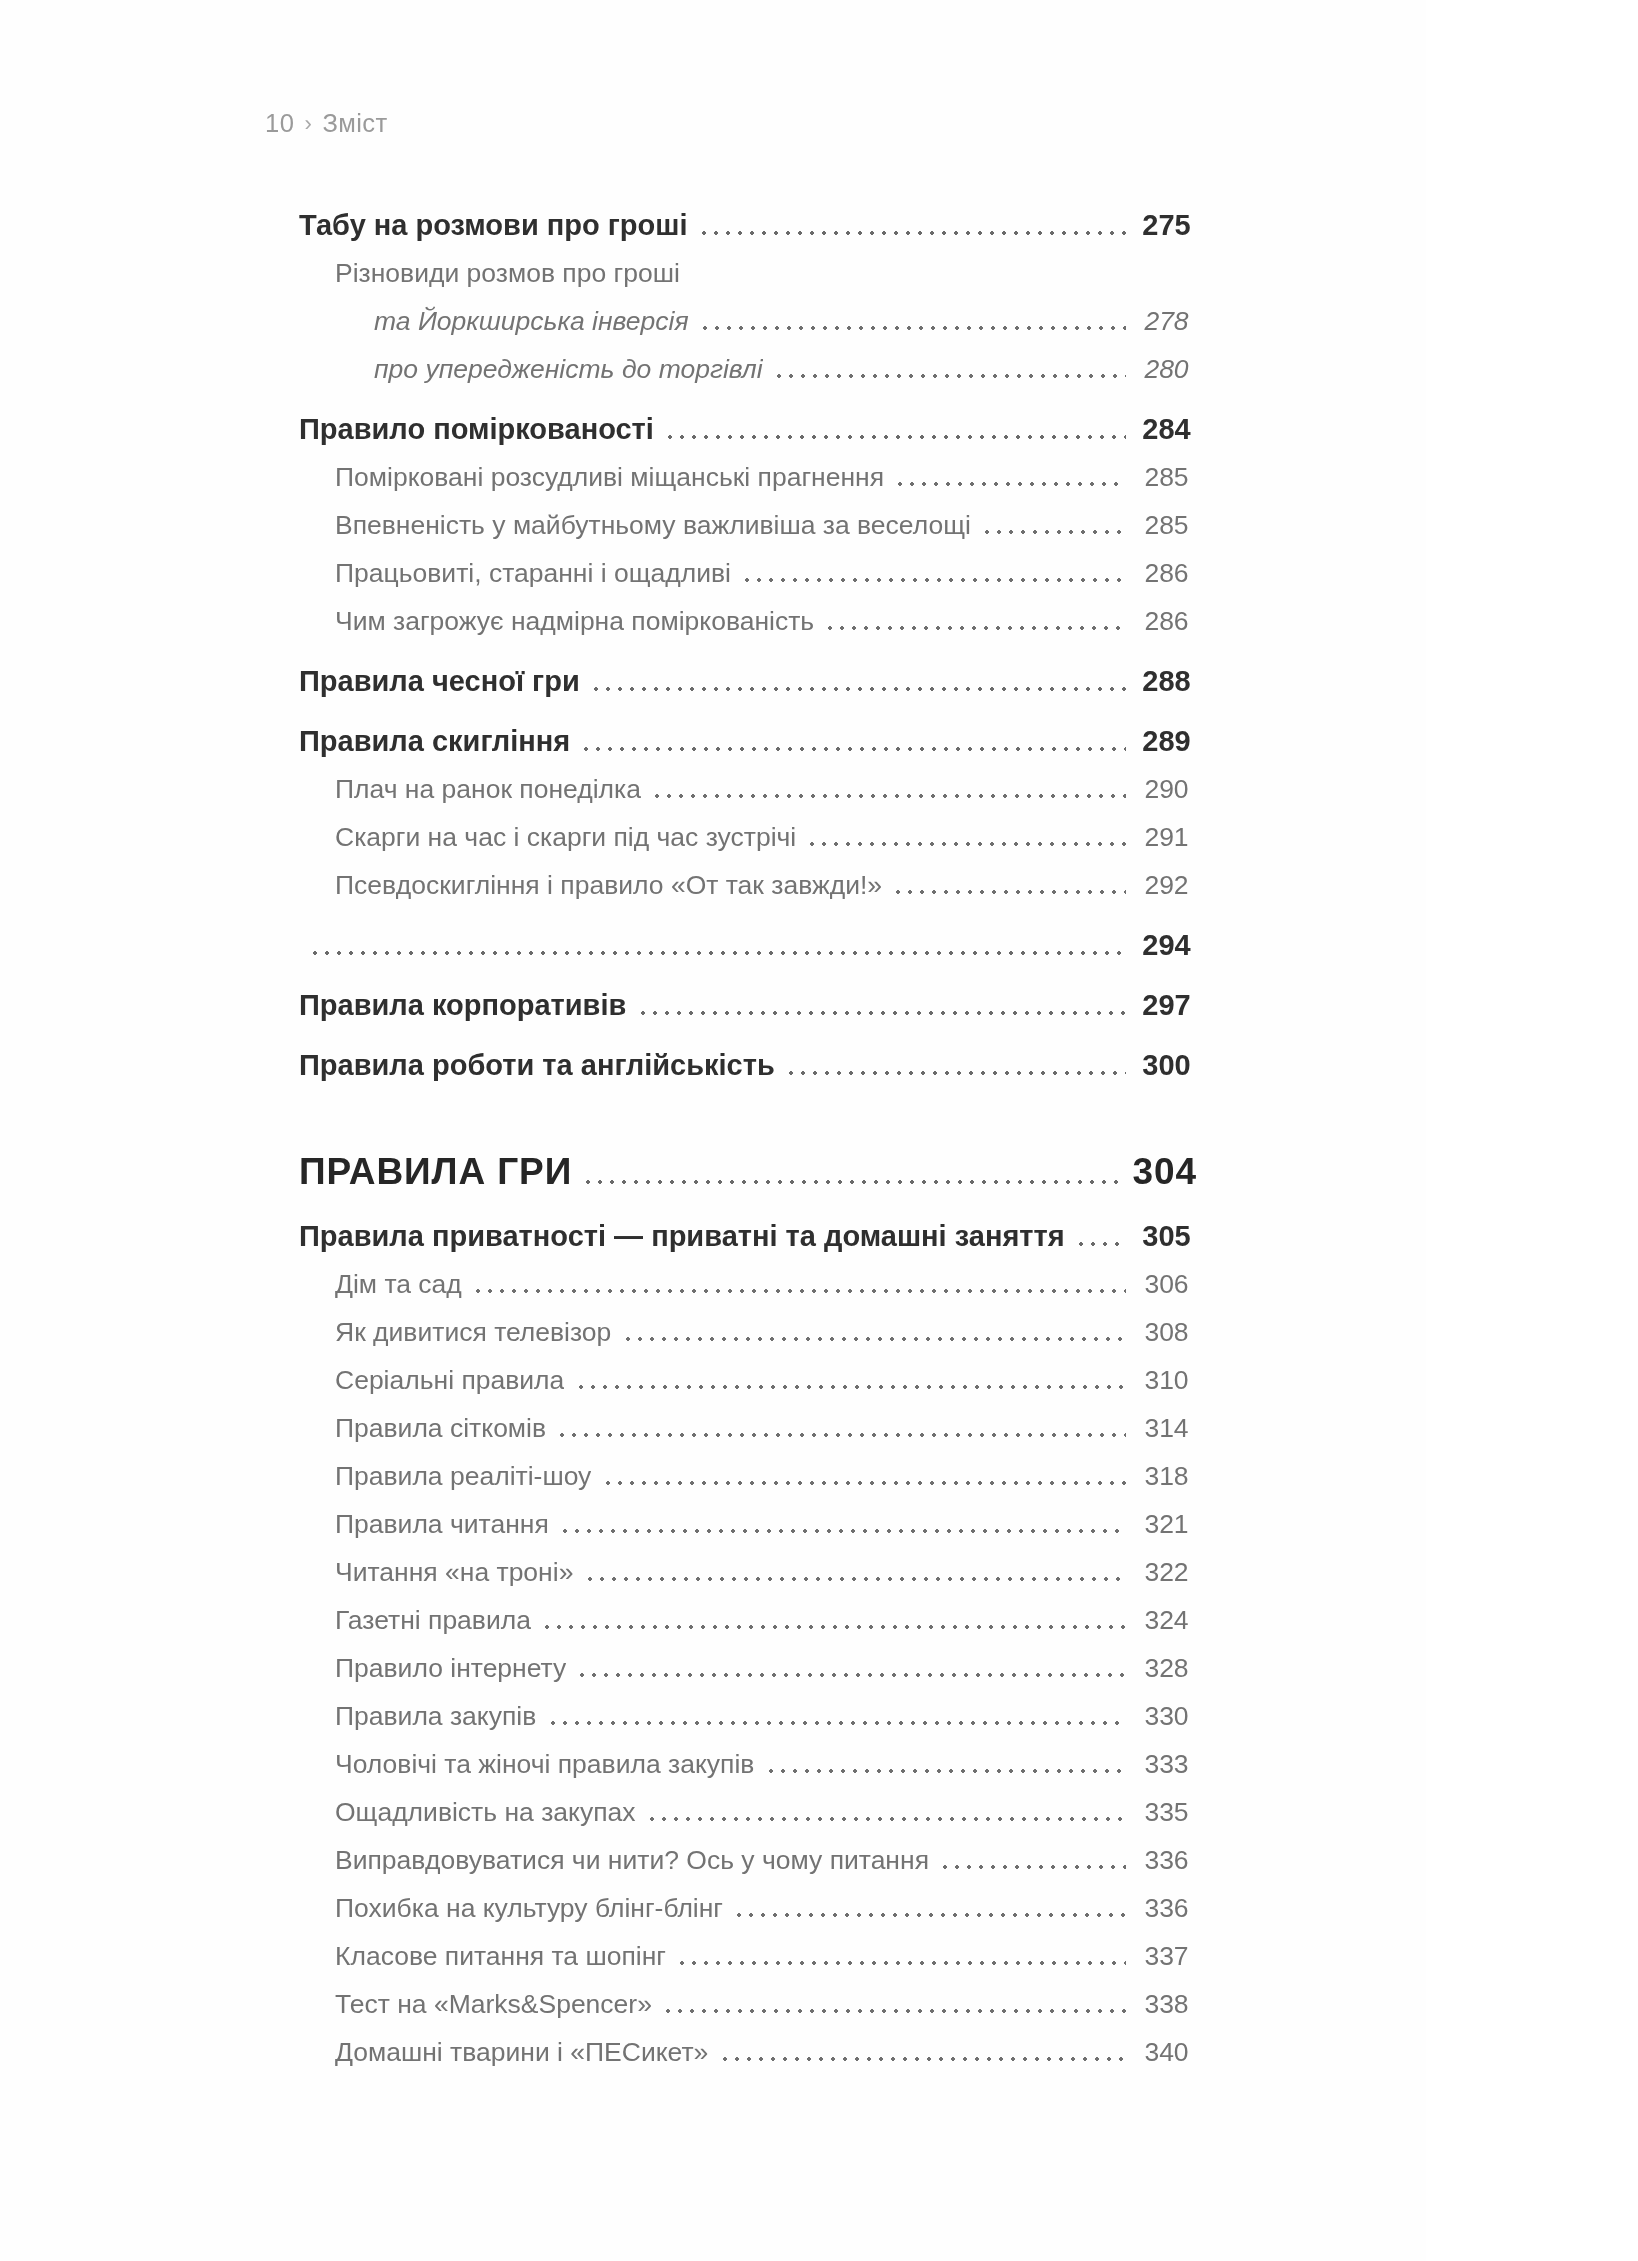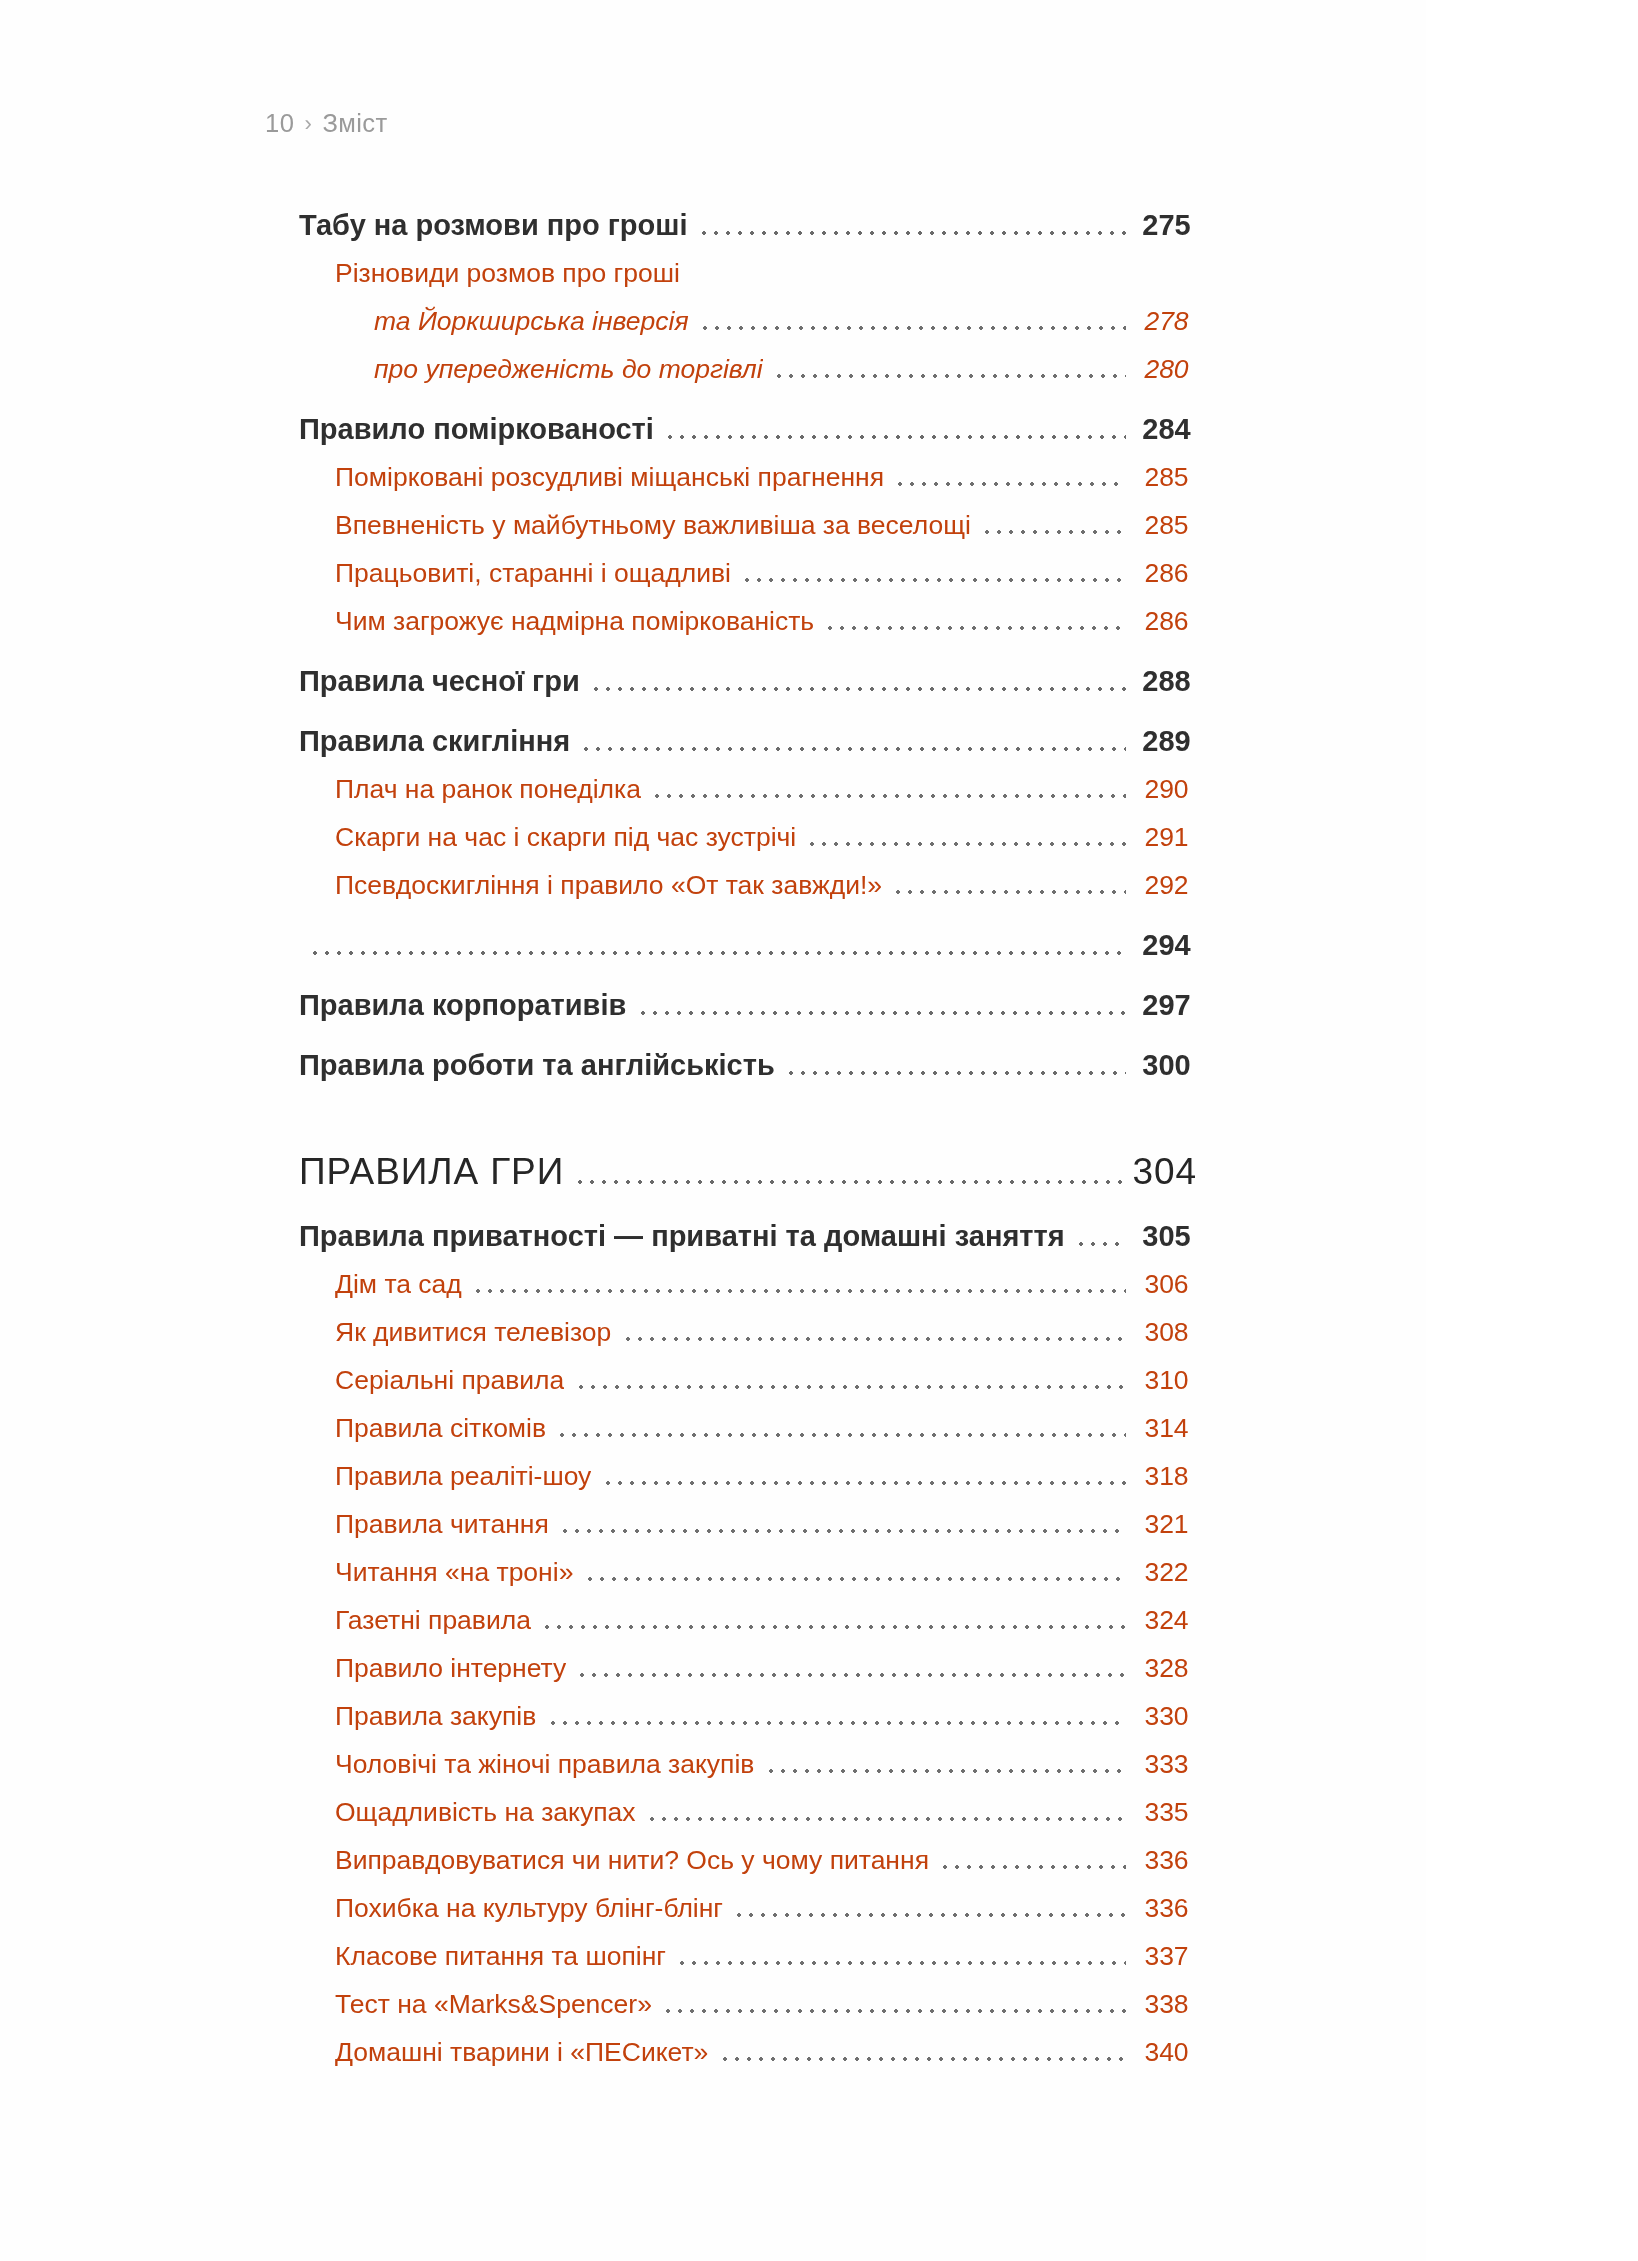--- a/index.html
+++ b/index.html
@@ -39,21 +39,21 @@
     position: absolute;
     left: 299px;
     right: 229px;
     top: 189px;
   }
   .toc-row {
     display: flex;
     align-items: baseline;
     line-height: 48px;
     font-size: 26.5px;
-    color: #c2410c;
+    color: #737373;
     white-space: nowrap;
   }
   .entry-text {
     flex: 0 1 auto;
     overflow: hidden;
     text-align: center;
   }
   .leader {
     flex: 1 1 auto;
     min-width: 29px;
@@ -74,21 +74,21 @@
     font-size: 29px;
     color: #2f2f2f;
     margin-top: 12px;
   }
   .style-h1 .leader { color: #6a6a6a; }
 
   .style-sub  { padding-left: 36px; }
   .style-cont { padding-left: 75px; font-style: italic; }
 
   .style-section {
-    font-weight: 400;
+    font-weight: 700;
     font-size: 37px;
     letter-spacing: 0.9px;
     color: #262626;
     margin-top: 55px;
     margin-bottom: 6.8px;
     line-height: 56px;
   }
   .style-section .leader { color: #6a6a6a; }
 </style>
 </head>

